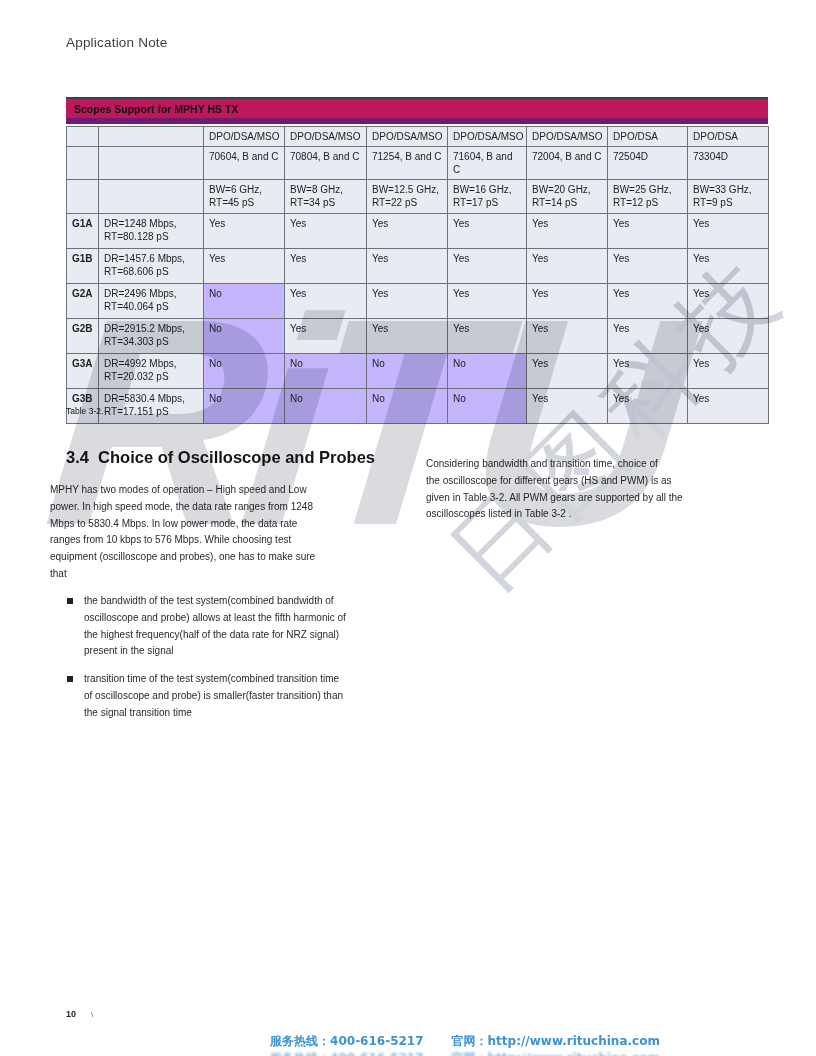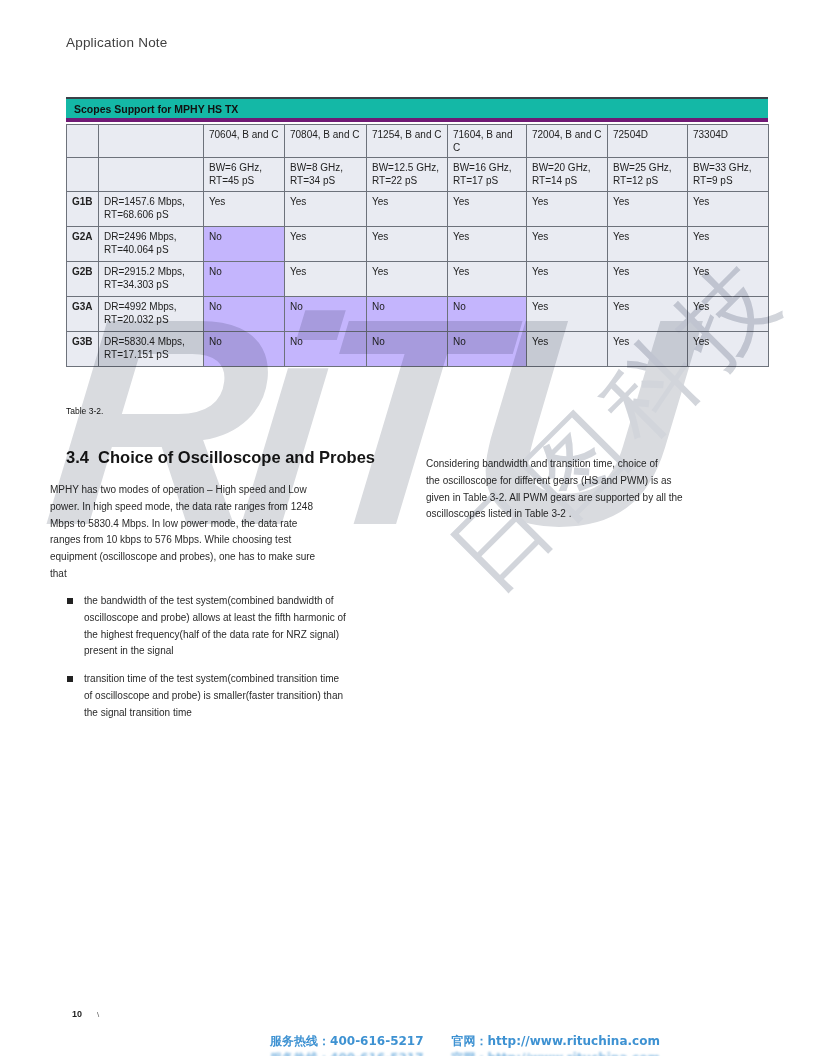--- a/index.html
+++ b/index.html
@@ -9,21 +9,21 @@
     font-family:"Liberation Sans", sans-serif; color:#1f1f1f;
   }
   
   .app-note{
     position:absolute; left:66px; top:35px;
     font-size:13.5px; color:#404040; letter-spacing:0.2px;
   }
   
   .table-wrap{ position:absolute; left:66px; top:97px; width:702px; }
   .table-title{
-    background:#14b8a6; border-top:2px solid #3c4048; border-bottom:4px solid #701a75;
+    background:#be185d; border-top:2px solid #3c4048; border-bottom:6px solid #701a75;
     padding:4px 8px 3px 8px; font-weight:bold; font-size:10.5px; color:#111;
   }
   table.scope-grid{
     border-collapse:collapse; table-layout:fixed; width:702px; margin-top:2px;
   }
   table.scope-grid td{
     border:1px solid #6d727b; background:#e9ebf2;
     font-size:10px; line-height:1.3; padding:3px 5px;
     vertical-align:top; white-space:pre-line; overflow:hidden; color:#222;
   }
@@ -60,21 +60,21 @@
     white-space:nowrap;
   }
   .wm-cn{
     position:absolute; left:468px; top:510px;
     font-size:94px; letter-spacing:12px; color:#d2d5db;
     font-family:"DejaVu Sans", sans-serif;
     transform:rotate(-45deg); transform-origin:0 50%;
     white-space:nowrap;
   }
   
-  .page-num{ position:absolute; left:72px; top:1009px; font-size:9px; font-weight:bold; }
+  .page-num{ position:absolute; left:66px; top:1009px; font-size:9px; font-weight:bold; }
   .page-mark{ margin-left:15px; font-weight:normal; font-size:8px; color:#555; }
   .footer-line{
     position:absolute; left:114px; right:0; top:1033px; text-align:center;
     font-size:12px; font-weight:bold; color:#3e92d2;
     font-family:"DejaVu Sans", sans-serif;
   }
   .footer-sep{ display:inline-block; width:28px; }
   .footer-dup{ top:1050px; filter:blur(0.8px); opacity:0.6; }
 </style>
 </head>
@@ -95,20 +95,31 @@
           <col style="width:81px">
         <col style="width:79px">
           <col style="width:81px">
           <col style="width:80px">
           <col style="width:81px">
       </colgroup>
       <tbody id="scope-grid-body">
           <tr class="h-row">
             <td></td>
             <td></td>
+            <td>DPO/DSA/MSO</td>
+            <td>DPO/DSA/MSO</td>
+            <td>DPO/DSA/MSO</td>
+            <td>DPO/DSA/MSO</td>
+            <td>DPO/DSA/MSO</td>
+            <td>DPO/DSA</td>
+            <td>DPO/DSA</td>
+          </tr>
+          <tr class="h-row">
+            <td></td>
+            <td></td>
             <td>70604, B and C</td>
             <td>70804, B and C</td>
             <td>71254, B and C</td>
             <td>71604, B and C</td>
             <td>72004, B and C</td>
             <td>72504D</td>
             <td>73304D</td>
           </tr>
           <tr class="spec-row">
             <td></td>
@@ -122,20 +133,32 @@
             <td>BW=16 GHz,
 RT=17 pS</td>
             <td>BW=20 GHz,
 RT=14 pS</td>
             <td>BW=25 GHz,
 RT=12 pS</td>
             <td>BW=33 GHz,
 RT=9 pS</td>
           </tr>
           <tr class="data-row">
+            <td class="gear">G1A</td>
+            <td>DR=1248 Mbps,
+RT=80.128 pS</td>
+            <td>Yes</td>
+            <td>Yes</td>
+            <td>Yes</td>
+            <td>Yes</td>
+            <td>Yes</td>
+            <td>Yes</td>
+            <td>Yes</td>
+          </tr>
+          <tr class="data-row">
             <td class="gear">G1B</td>
             <td>DR=1457.6 Mbps,
 RT=68.606 pS</td>
             <td>Yes</td>
             <td>Yes</td>
             <td>Yes</td>
             <td>Yes</td>
             <td>Yes</td>
             <td>Yes</td>
             <td>Yes</td>

